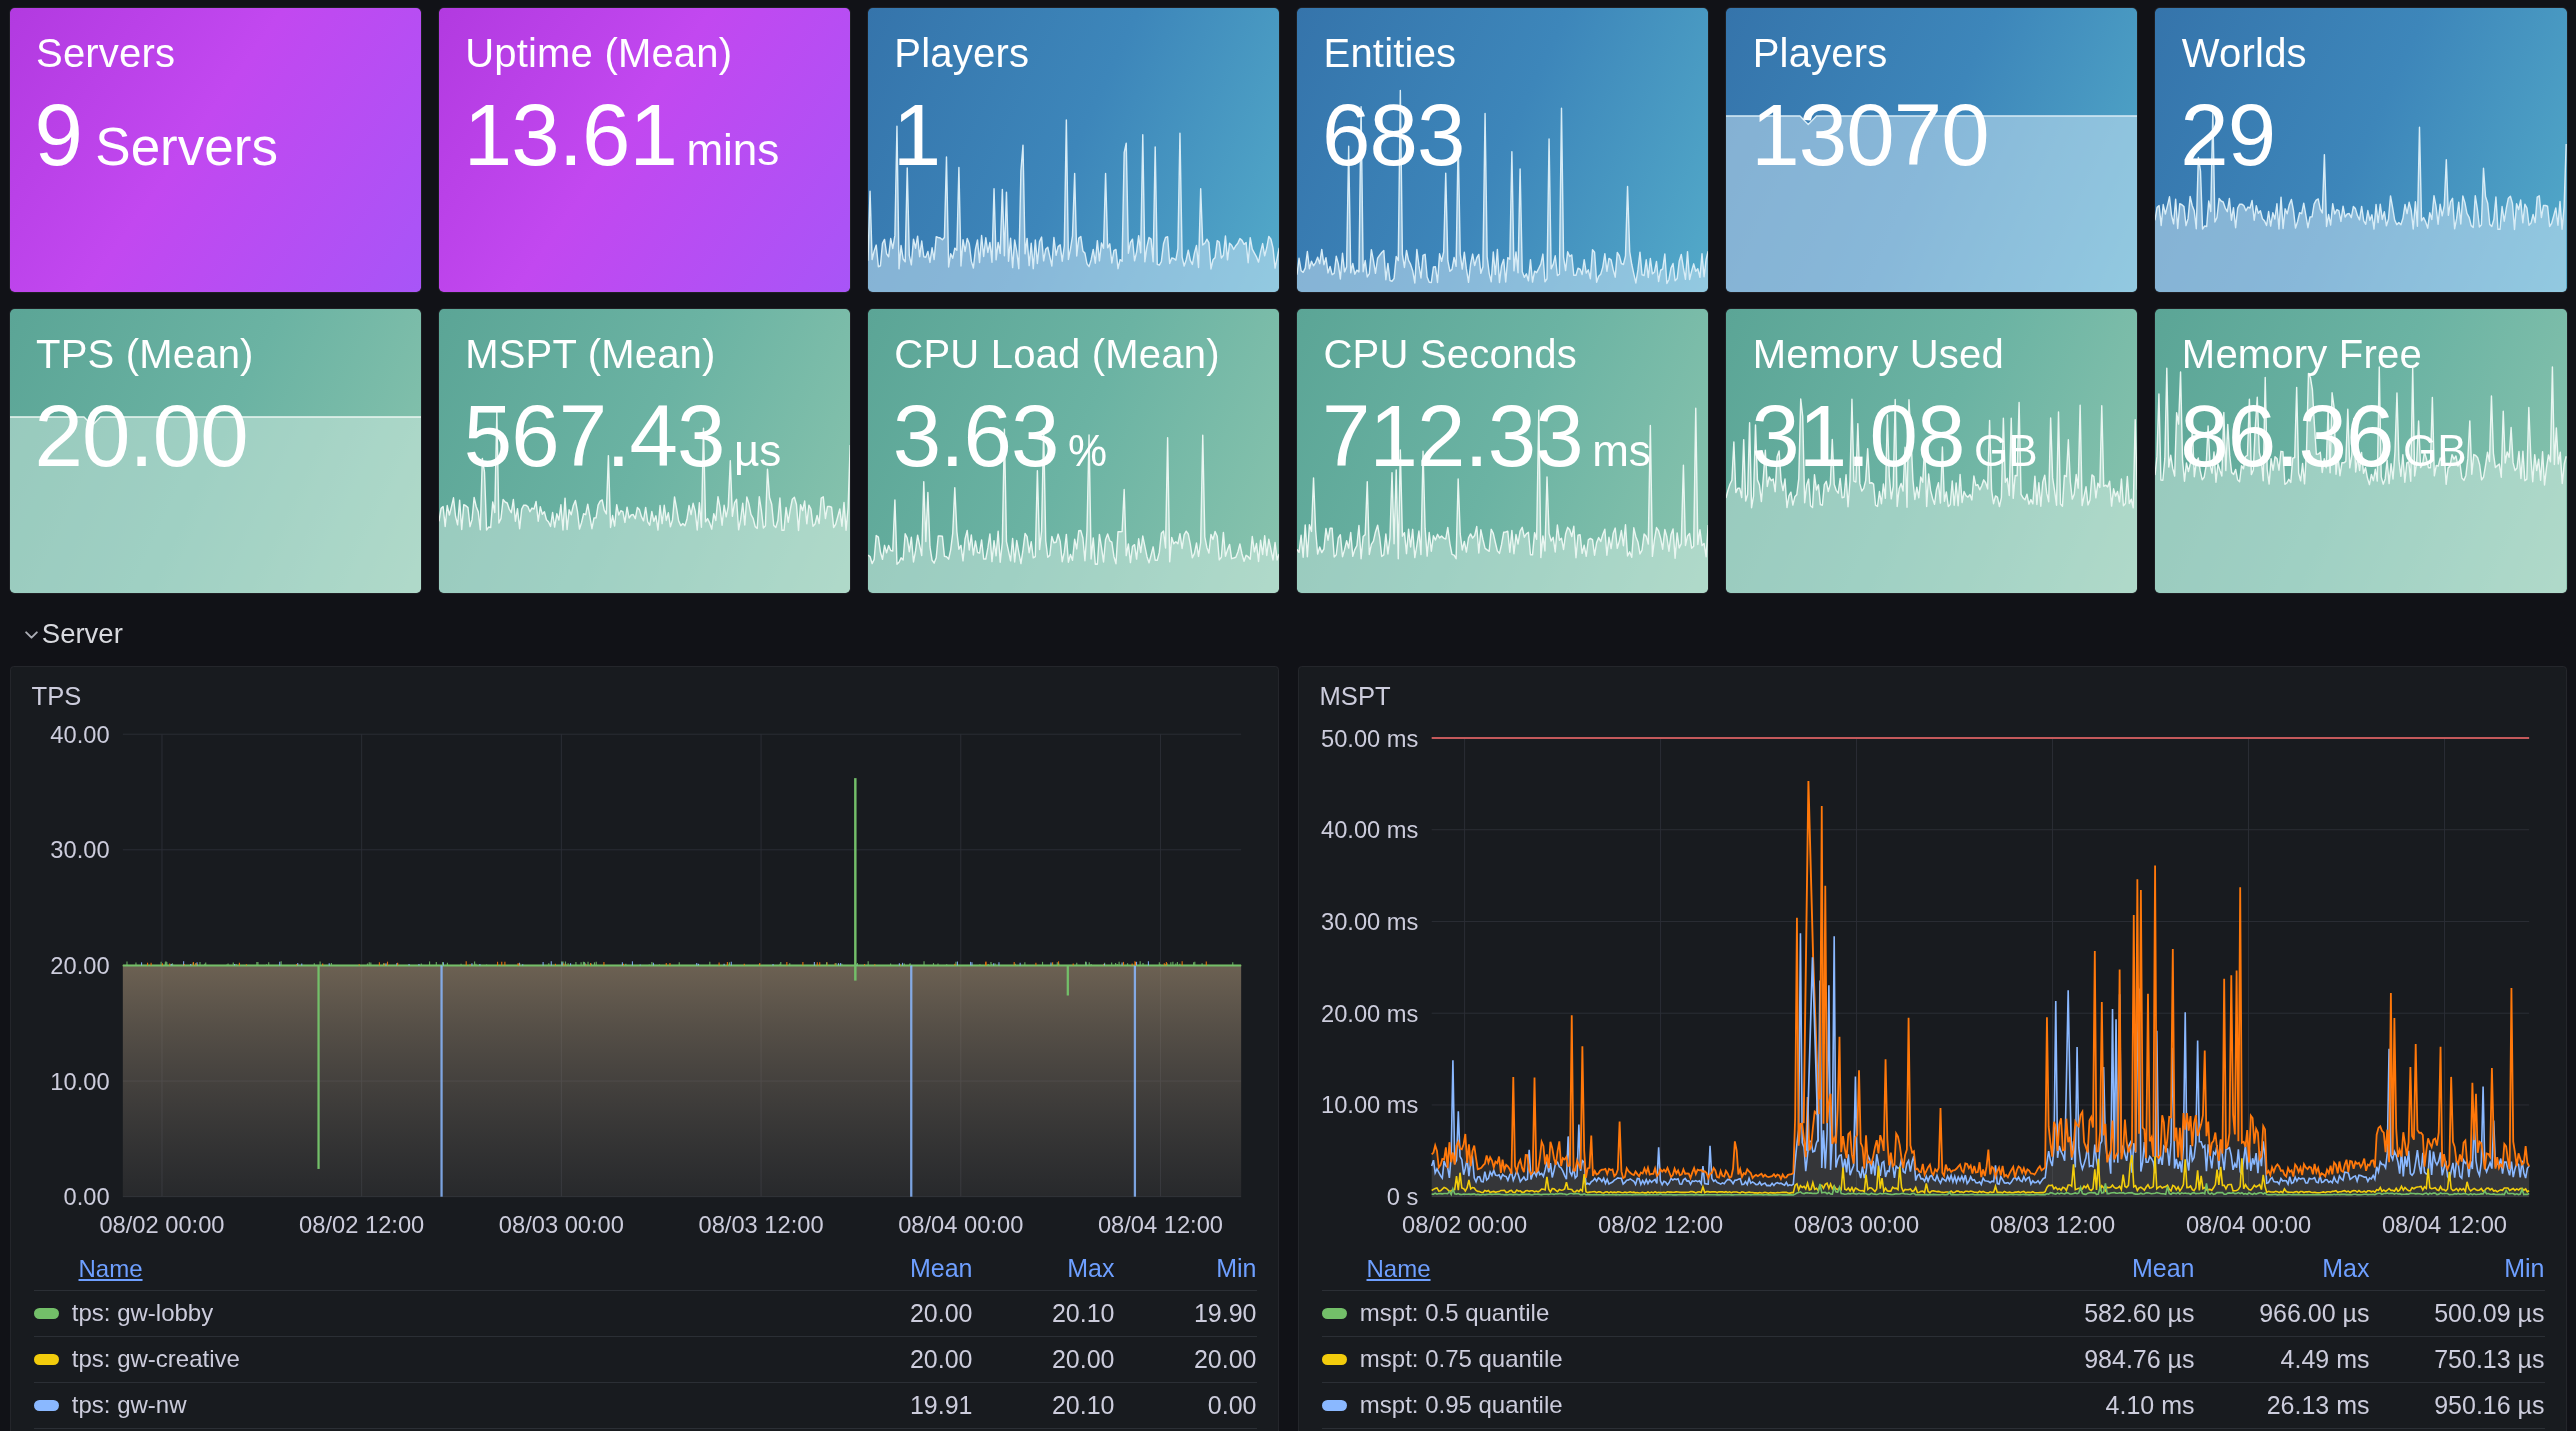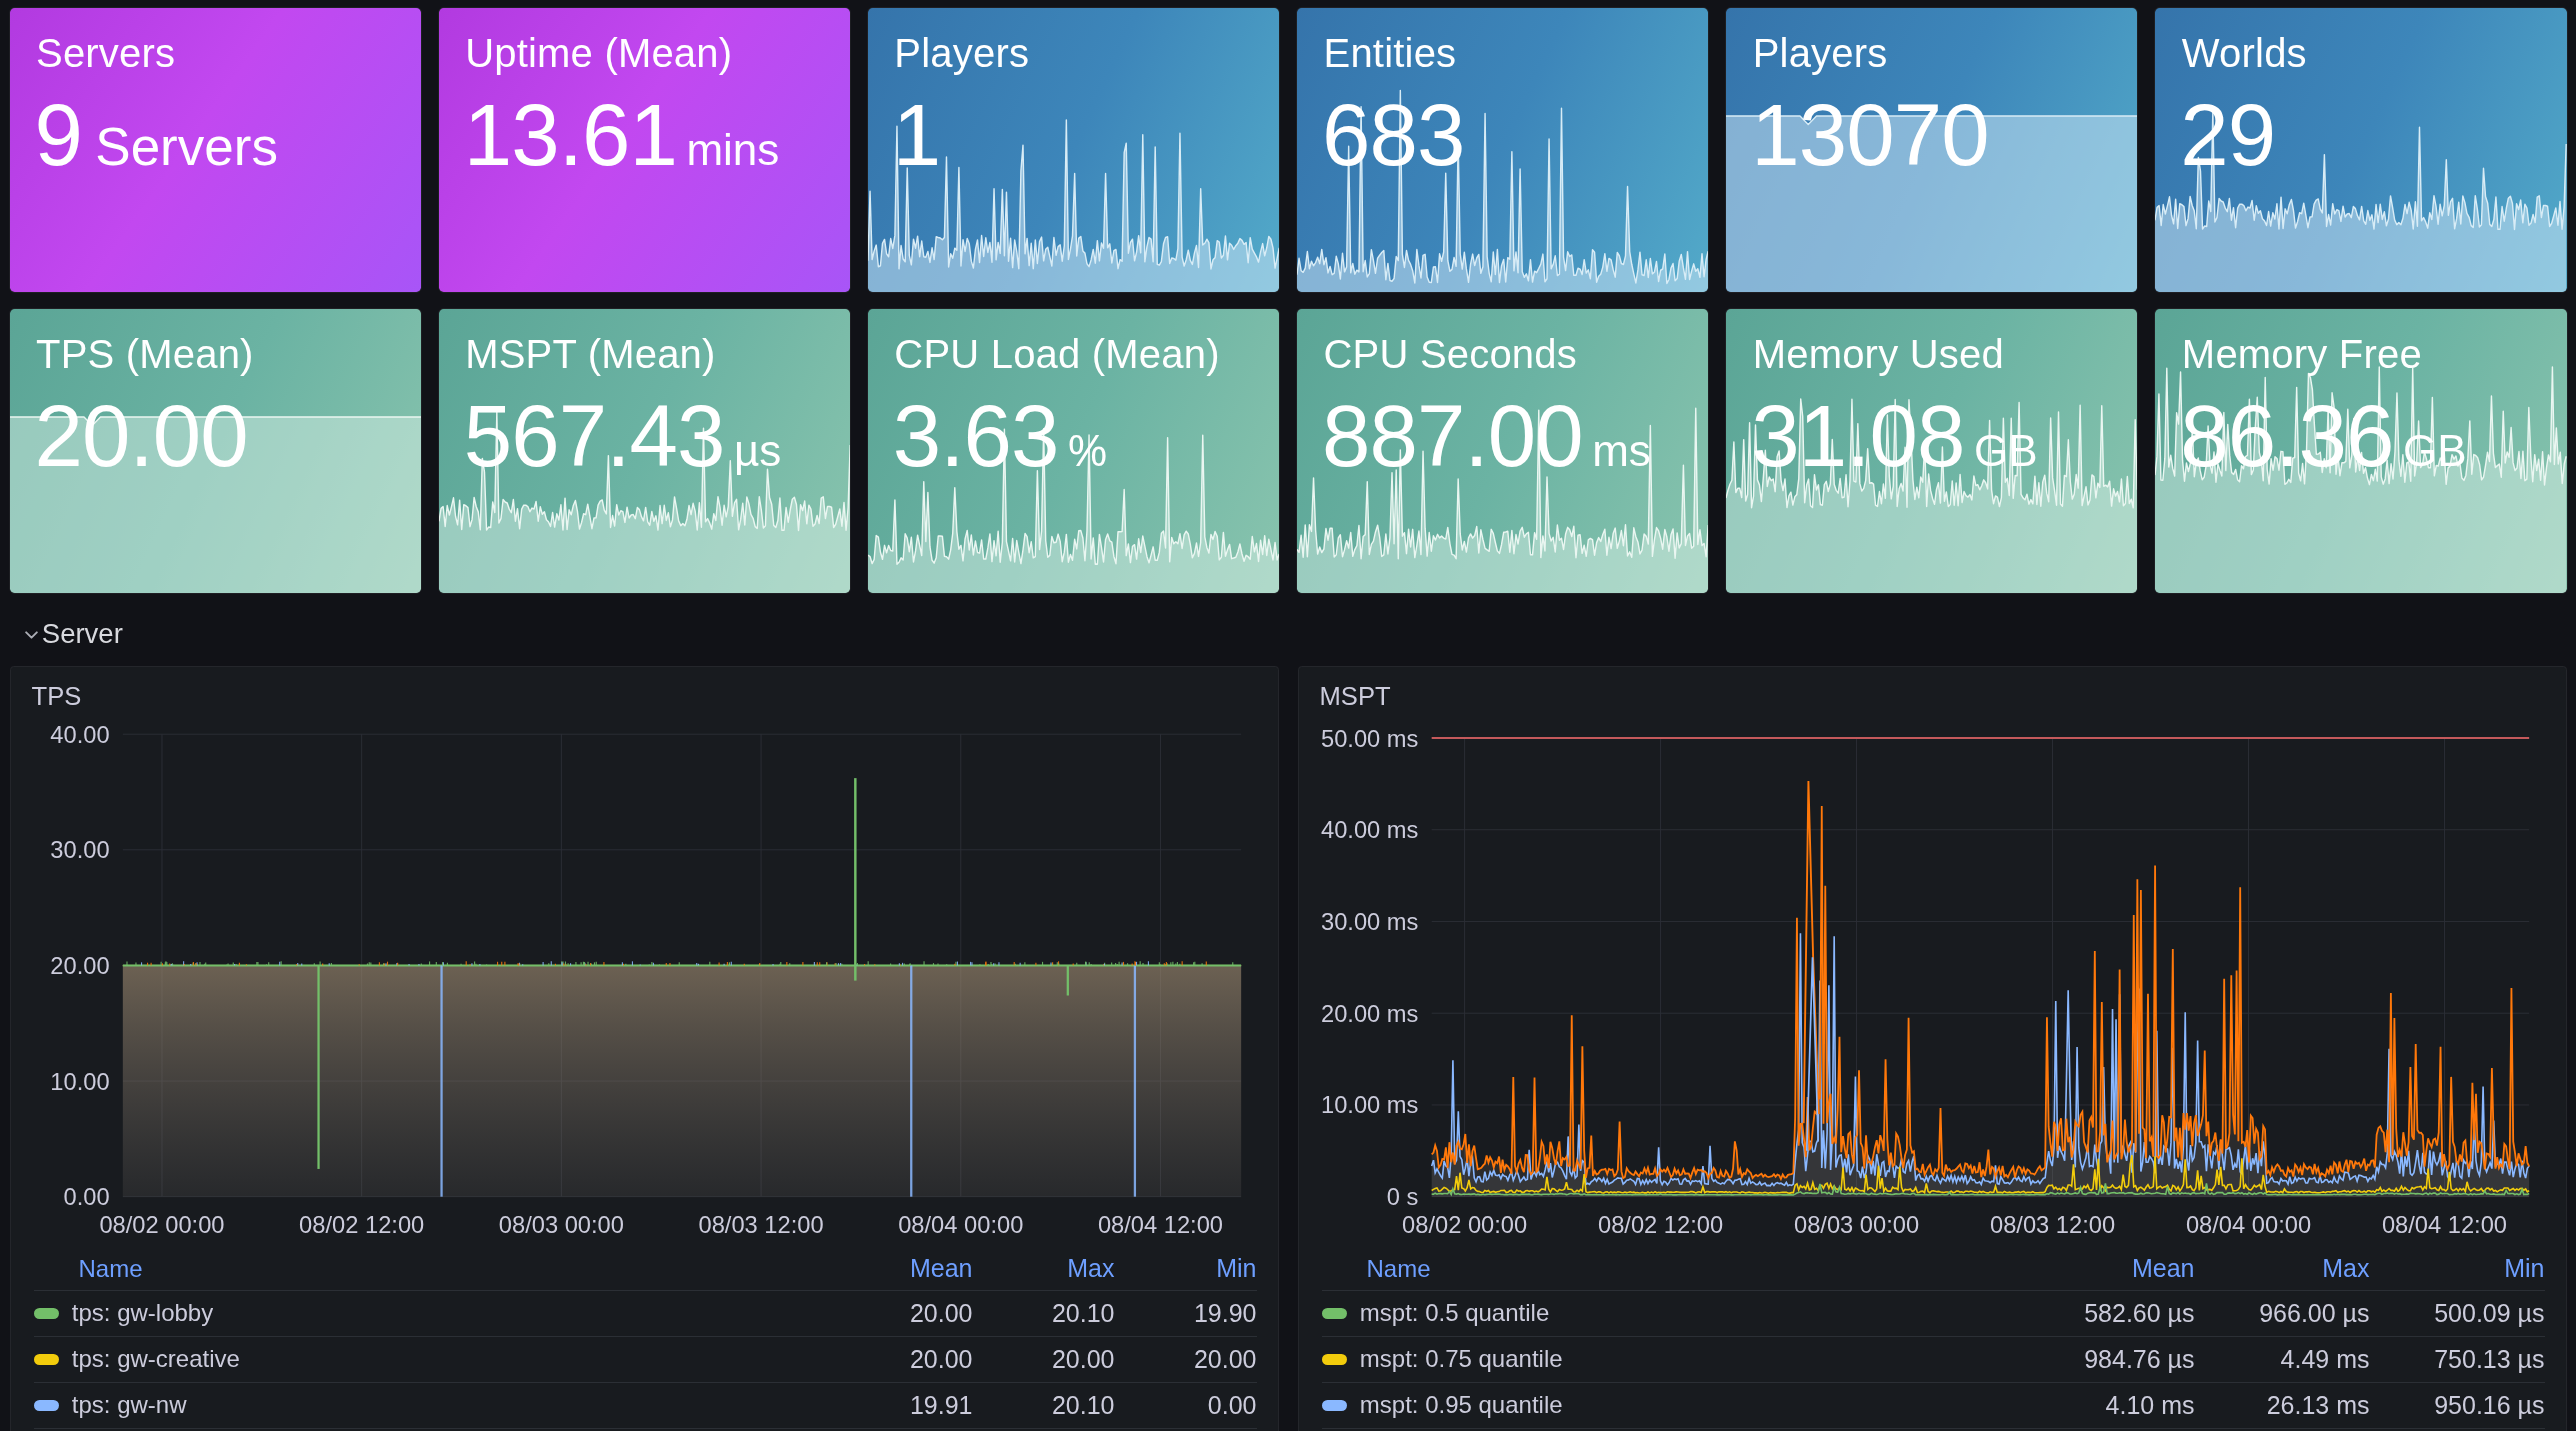--- a/index.html
+++ b/index.html
@@ -65,21 +65,21 @@
 
   
   .legend { padding: 0 21px 0 23px; }
   .legend-head, .legend-row {
     display: flex; align-items: center; height: 46px;
   }
   .legend-row { border-top: 0.9px solid #2b2f35; }
   .legend-head { height: 42px; }
   .lg-name { flex: 1 1 auto; display: flex; align-items: center; gap: 13.3px; min-width: 0; }
   .lg-name-txt { font-size: 24px; color: #ccccdc; white-space: nowrap; overflow: hidden; text-overflow: ellipsis; }
-  .lg-head-name { font-size: 24px; color: #6e9fff; padding-left: 45px; }
+  .lg-head-name { font-size: 24px; color: #6e9fff; padding-left: 45px; text-decoration: underline; }
   .lg-col { width: 142px; text-align: right; font-size: 25px; color: #ccccdc; white-space: nowrap; }
   .lg-col.head { color: #6e9fff; }
   .lg-col.wide { width: 175px; }
   .swatch { width: 25px; height: 10.4px; border-radius: 5.7px; flex: 0 0 auto; }
 </style>
 </head>
 <body>
 
 <div class="dash">
 
@@ -195,21 +195,21 @@
     </div>
       <div class="stat-panel green">
       <div class="spark">
           <svg viewBox="0 0 460 300" preserveAspectRatio="none">
     <path d="M0.0,253.9 L2.3,257.1 L4.6,239.0 L6.9,262.2 L9.2,228.3 L11.6,261.6 L13.9,228.0 L16.2,234.9 L18.5,178.5 L20.8,233.4 L23.1,258.9 L25.4,251.4 L27.7,257.2 L30.1,253.5 L32.4,232.0 L34.7,244.2 L37.0,231.6 L39.3,231.7 L41.6,261.9 L43.9,259.6 L46.2,241.9 L48.5,238.5 L50.9,261.7 L53.2,254.2 L55.5,244.9 L57.8,252.5 L60.1,236.1 L62.4,261.3 L64.7,254.1 L67.0,250.0 L69.3,228.7 L71.7,263.7 L74.0,240.3 L76.3,238.3 L78.6,182.6 L80.9,259.2 L83.2,248.6 L85.5,245.2 L87.8,235.5 L90.2,228.4 L92.5,241.3 L94.8,261.3 L97.1,259.7 L99.4,237.8 L101.7,258.7 L104.0,241.6 L106.3,173.0 L108.6,247.9 L111.0,170.2 L113.3,263.9 L115.6,148.9 L117.9,240.0 L120.2,236.3 L122.5,258.4 L124.8,232.6 L127.1,251.4 L129.4,232.8 L131.8,262.6 L134.1,249.6 L136.4,234.5 L138.7,259.4 L141.0,150.2 L143.3,231.5 L145.6,261.0 L147.9,236.1 L150.3,255.9 L152.6,239.6 L154.9,244.0 L157.2,238.1 L159.5,241.8 L161.8,239.9 L164.1,242.0 L166.4,243.0 L168.7,230.8 L171.1,248.1 L173.4,259.2 L175.7,260.0 L178.0,263.8 L180.3,179.7 L182.6,237.6 L184.9,254.5 L187.2,245.5 L189.5,256.7 L191.9,241.8 L194.2,237.6 L196.5,242.0 L198.8,239.3 L201.1,229.7 L203.4,257.7 L205.7,233.3 L208.0,243.5 L210.4,252.9 L212.7,254.5 L215.0,255.9 L217.3,232.8 L219.6,237.0 L221.9,246.7 L224.2,255.7 L226.5,258.1 L228.8,249.0 L231.2,235.9 L233.5,235.6 L235.8,234.8 L238.1,256.9 L240.4,234.0 L242.7,258.5 L245.0,238.3 L247.3,248.2 L249.6,234.7 L252.0,230.6 L254.3,241.0 L256.6,237.5 L258.9,235.9 L261.2,259.5 L263.5,259.7 L265.8,236.4 L268.1,243.2 L270.5,107.0 L272.8,262.6 L275.1,239.7 L277.4,255.5 L279.7,177.6 L282.0,237.2 L284.3,245.0 L286.6,241.2 L288.9,256.7 L291.3,228.2 L293.6,244.2 L295.9,242.2 L298.2,254.0 L300.5,237.7 L302.8,230.7 L305.1,233.3 L307.4,240.3 L309.7,229.6 L312.1,262.8 L314.4,238.9 L316.7,238.5 L319.0,258.1 L321.3,249.6 L323.6,261.2 L325.9,244.0 L328.2,242.4 L330.6,243.6 L332.9,260.0 L335.2,246.8 L337.5,241.5 L339.8,245.6 L342.1,238.2 L344.4,232.7 L346.7,260.1 L349.0,241.2 L351.4,253.1 L353.7,237.2 L356.0,231.5 L358.3,252.8 L360.6,245.2 L362.9,234.1 L365.2,250.1 L367.5,228.0 L369.8,260.8 L372.2,256.6 L374.5,262.3 L376.8,231.2 L379.1,240.6 L381.4,246.1 L383.7,258.7 L386.0,254.7 L388.3,237.7 L390.7,240.2 L393.0,248.2 L395.3,123.2 L397.6,261.3 L399.9,243.5 L402.2,230.9 L404.5,234.2 L406.8,242.1 L409.1,253.7 L411.5,233.0 L413.8,240.9 L416.1,255.8 L418.4,238.5 L420.7,232.3 L423.0,263.2 L425.3,236.5 L427.6,252.4 L429.9,247.8 L432.3,165.1 L434.6,249.7 L436.9,239.8 L439.2,237.2 L441.5,252.6 L443.8,250.6 L446.1,104.8 L448.4,248.7 L450.8,233.3 L453.1,249.9 L455.4,247.7 L457.7,261.6 L460.0,228.3 L460,300 L0,300 Z" fill="rgba(225,243,236,0.45)"></path>
     <path d="M0.0,253.9 L2.3,257.1 L4.6,239.0 L6.9,262.2 L9.2,228.3 L11.6,261.6 L13.9,228.0 L16.2,234.9 L18.5,178.5 L20.8,233.4 L23.1,258.9 L25.4,251.4 L27.7,257.2 L30.1,253.5 L32.4,232.0 L34.7,244.2 L37.0,231.6 L39.3,231.7 L41.6,261.9 L43.9,259.6 L46.2,241.9 L48.5,238.5 L50.9,261.7 L53.2,254.2 L55.5,244.9 L57.8,252.5 L60.1,236.1 L62.4,261.3 L64.7,254.1 L67.0,250.0 L69.3,228.7 L71.7,263.7 L74.0,240.3 L76.3,238.3 L78.6,182.6 L80.9,259.2 L83.2,248.6 L85.5,245.2 L87.8,235.5 L90.2,228.4 L92.5,241.3 L94.8,261.3 L97.1,259.7 L99.4,237.8 L101.7,258.7 L104.0,241.6 L106.3,173.0 L108.6,247.9 L111.0,170.2 L113.3,263.9 L115.6,148.9 L117.9,240.0 L120.2,236.3 L122.5,258.4 L124.8,232.6 L127.1,251.4 L129.4,232.8 L131.8,262.6 L134.1,249.6 L136.4,234.5 L138.7,259.4 L141.0,150.2 L143.3,231.5 L145.6,261.0 L147.9,236.1 L150.3,255.9 L152.6,239.6 L154.9,244.0 L157.2,238.1 L159.5,241.8 L161.8,239.9 L164.1,242.0 L166.4,243.0 L168.7,230.8 L171.1,248.1 L173.4,259.2 L175.7,260.0 L178.0,263.8 L180.3,179.7 L182.6,237.6 L184.9,254.5 L187.2,245.5 L189.5,256.7 L191.9,241.8 L194.2,237.6 L196.5,242.0 L198.8,239.3 L201.1,229.7 L203.4,257.7 L205.7,233.3 L208.0,243.5 L210.4,252.9 L212.7,254.5 L215.0,255.9 L217.3,232.8 L219.6,237.0 L221.9,246.7 L224.2,255.7 L226.5,258.1 L228.8,249.0 L231.2,235.9 L233.5,235.6 L235.8,234.8 L238.1,256.9 L240.4,234.0 L242.7,258.5 L245.0,238.3 L247.3,248.2 L249.6,234.7 L252.0,230.6 L254.3,241.0 L256.6,237.5 L258.9,235.9 L261.2,259.5 L263.5,259.7 L265.8,236.4 L268.1,243.2 L270.5,107.0 L272.8,262.6 L275.1,239.7 L277.4,255.5 L279.7,177.6 L282.0,237.2 L284.3,245.0 L286.6,241.2 L288.9,256.7 L291.3,228.2 L293.6,244.2 L295.9,242.2 L298.2,254.0 L300.5,237.7 L302.8,230.7 L305.1,233.3 L307.4,240.3 L309.7,229.6 L312.1,262.8 L314.4,238.9 L316.7,238.5 L319.0,258.1 L321.3,249.6 L323.6,261.2 L325.9,244.0 L328.2,242.4 L330.6,243.6 L332.9,260.0 L335.2,246.8 L337.5,241.5 L339.8,245.6 L342.1,238.2 L344.4,232.7 L346.7,260.1 L349.0,241.2 L351.4,253.1 L353.7,237.2 L356.0,231.5 L358.3,252.8 L360.6,245.2 L362.9,234.1 L365.2,250.1 L367.5,228.0 L369.8,260.8 L372.2,256.6 L374.5,262.3 L376.8,231.2 L379.1,240.6 L381.4,246.1 L383.7,258.7 L386.0,254.7 L388.3,237.7 L390.7,240.2 L393.0,248.2 L395.3,123.2 L397.6,261.3 L399.9,243.5 L402.2,230.9 L404.5,234.2 L406.8,242.1 L409.1,253.7 L411.5,233.0 L413.8,240.9 L416.1,255.8 L418.4,238.5 L420.7,232.3 L423.0,263.2 L425.3,236.5 L427.6,252.4 L429.9,247.8 L432.3,165.1 L434.6,249.7 L436.9,239.8 L439.2,237.2 L441.5,252.6 L443.8,250.6 L446.1,104.8 L448.4,248.7 L450.8,233.3 L453.1,249.9 L455.4,247.7 L457.7,261.6 L460.0,228.3" fill="none" stroke="#eaf6f1" stroke-width="1.6" stroke-linejoin="round"></path>
   </svg>
         </div>
       <div class="stat-title">CPU Seconds</div>
       <div class="stat-value-wrap">
-        <span class="stat-value">887.00</span>
+        <span class="stat-value">712.33</span>
         <span class="stat-unit">ms</span>
       </div>
     </div>
       <div class="stat-panel green">
       <div class="spark">
           <svg viewBox="0 0 460 300" preserveAspectRatio="none">
     <path d="M0.0,199.7 L2.2,191.4 L4.4,185.1 L6.6,180.9 L8.8,140.5 L11.0,193.9 L13.2,189.4 L15.4,189.4 L17.6,199.1 L19.8,138.0 L22.0,202.8 L24.2,195.9 L26.4,120.1 L28.6,209.9 L30.8,197.6 L33.0,122.6 L35.2,180.5 L37.4,185.8 L39.6,203.4 L41.8,177.6 L44.0,149.3 L46.2,187.4 L48.4,177.5 L50.6,181.3 L52.8,179.6 L55.0,192.9 L57.2,156.0 L59.4,150.0 L61.6,181.0 L63.8,191.8 L66.0,179.7 L68.2,209.7 L70.4,197.4 L72.6,193.5 L74.8,207.1 L77.0,198.4 L79.2,196.1 L81.4,179.5 L83.6,95.2 L85.8,113.3 L88.0,204.7 L90.2,186.0 L92.4,179.7 L94.6,207.8 L96.8,209.7 L99.0,175.1 L101.2,191.1 L103.4,185.8 L105.6,206.6 L107.8,207.2 L110.0,185.6 L112.2,182.0 L114.4,192.8 L116.7,184.9 L118.9,137.9 L121.1,185.5 L123.3,191.6 L125.5,194.5 L127.7,179.1 L129.9,199.3 L132.1,198.7 L134.3,175.2 L136.5,208.9 L138.7,181.7 L140.9,95.3 L143.1,181.8 L145.3,182.8 L147.5,121.1 L149.7,184.2 L151.9,192.3 L154.1,189.5 L156.3,181.0 L158.5,147.7 L160.7,184.0 L162.9,183.5 L165.1,185.1 L167.3,207.1 L169.5,208.5 L171.7,192.9 L173.9,205.6 L176.1,184.9 L178.3,200.0 L180.5,112.0 L182.7,176.6 L184.9,200.5 L187.1,187.1 L189.3,95.6 L191.5,208.5 L193.7,189.9 L195.9,184.4 L198.1,192.2 L200.3,146.1 L202.5,209.3 L204.7,95.8 L206.9,134.5 L209.1,180.4 L211.3,201.1 L213.5,188.2 L215.7,199.4 L217.9,177.5 L220.1,182.9 L222.3,143.5 L224.5,208.7 L226.7,174.3 L228.9,191.6 L231.1,200.1 L233.3,206.2 L235.5,190.6 L237.7,183.6 L239.9,205.0 L242.1,145.9 L244.3,203.1 L246.5,193.2 L248.7,208.6 L250.9,206.5 L253.1,181.7 L255.3,207.3 L257.5,183.9 L259.7,207.8 L261.9,174.9 L264.1,204.4 L266.3,192.8 L268.5,197.1 L270.7,198.7 L272.9,196.1 L275.1,201.6 L277.3,176.4 L279.5,186.4 L281.7,185.6 L283.9,191.0 L286.1,186.7 L288.3,180.5 L290.5,183.6 L292.7,190.0 L294.9,117.7 L297.1,191.0 L299.3,205.6 L301.5,197.5 L303.7,198.7 L305.9,208.7 L308.1,199.2 L310.3,115.5 L312.5,182.9 L314.7,178.9 L316.9,196.9 L319.1,115.3 L321.3,200.0 L323.5,175.9 L325.7,176.1 L327.9,98.9 L330.1,195.9 L332.3,199.5 L334.5,201.5 L336.7,195.7 L338.9,206.1 L341.1,201.4 L343.3,205.8 L345.6,176.6 L347.8,206.4 L350.0,183.5 L352.2,208.4 L354.4,182.6 L356.6,175.7 L358.8,194.5 L361.0,203.5 L363.2,115.2 L365.4,178.4 L367.6,191.9 L369.8,207.3 L372.0,108.9 L374.2,205.9 L376.4,208.4 L378.6,175.8 L380.8,177.1 L383.0,138.2 L385.2,182.7 L387.4,200.8 L389.6,195.6 L391.8,174.9 L394.0,189.2 L396.2,101.7 L398.4,207.6 L400.6,197.8 L402.8,187.8 L405.0,206.9 L407.2,201.8 L409.4,175.3 L411.6,177.0 L413.8,199.5 L416.0,184.0 L418.2,188.4 L420.4,102.1 L422.6,187.3 L424.8,186.1 L427.0,187.9 L429.2,182.0 L431.4,208.2 L433.6,190.0 L435.8,197.6 L438.0,192.8 L440.2,203.7 L442.4,179.7 L444.6,207.9 L446.8,205.5 L449.0,176.9 L451.2,205.4 L453.4,201.0 L455.6,210.0 L457.8,117.0 L460.0,191.0 L460,300 L0,300 Z" fill="rgba(225,243,236,0.45)"></path>
     <path d="M0.0,199.7 L2.2,191.4 L4.4,185.1 L6.6,180.9 L8.8,140.5 L11.0,193.9 L13.2,189.4 L15.4,189.4 L17.6,199.1 L19.8,138.0 L22.0,202.8 L24.2,195.9 L26.4,120.1 L28.6,209.9 L30.8,197.6 L33.0,122.6 L35.2,180.5 L37.4,185.8 L39.6,203.4 L41.8,177.6 L44.0,149.3 L46.2,187.4 L48.4,177.5 L50.6,181.3 L52.8,179.6 L55.0,192.9 L57.2,156.0 L59.4,150.0 L61.6,181.0 L63.8,191.8 L66.0,179.7 L68.2,209.7 L70.4,197.4 L72.6,193.5 L74.8,207.1 L77.0,198.4 L79.2,196.1 L81.4,179.5 L83.6,95.2 L85.8,113.3 L88.0,204.7 L90.2,186.0 L92.4,179.7 L94.6,207.8 L96.8,209.7 L99.0,175.1 L101.2,191.1 L103.4,185.8 L105.6,206.6 L107.8,207.2 L110.0,185.6 L112.2,182.0 L114.4,192.8 L116.7,184.9 L118.9,137.9 L121.1,185.5 L123.3,191.6 L125.5,194.5 L127.7,179.1 L129.9,199.3 L132.1,198.7 L134.3,175.2 L136.5,208.9 L138.7,181.7 L140.9,95.3 L143.1,181.8 L145.3,182.8 L147.5,121.1 L149.7,184.2 L151.9,192.3 L154.1,189.5 L156.3,181.0 L158.5,147.7 L160.7,184.0 L162.9,183.5 L165.1,185.1 L167.3,207.1 L169.5,208.5 L171.7,192.9 L173.9,205.6 L176.1,184.9 L178.3,200.0 L180.5,112.0 L182.7,176.6 L184.9,200.5 L187.1,187.1 L189.3,95.6 L191.5,208.5 L193.7,189.9 L195.9,184.4 L198.1,192.2 L200.3,146.1 L202.5,209.3 L204.7,95.8 L206.9,134.5 L209.1,180.4 L211.3,201.1 L213.5,188.2 L215.7,199.4 L217.9,177.5 L220.1,182.9 L222.3,143.5 L224.5,208.7 L226.7,174.3 L228.9,191.6 L231.1,200.1 L233.3,206.2 L235.5,190.6 L237.7,183.6 L239.9,205.0 L242.1,145.9 L244.3,203.1 L246.5,193.2 L248.7,208.6 L250.9,206.5 L253.1,181.7 L255.3,207.3 L257.5,183.9 L259.7,207.8 L261.9,174.9 L264.1,204.4 L266.3,192.8 L268.5,197.1 L270.7,198.7 L272.9,196.1 L275.1,201.6 L277.3,176.4 L279.5,186.4 L281.7,185.6 L283.9,191.0 L286.1,186.7 L288.3,180.5 L290.5,183.6 L292.7,190.0 L294.9,117.7 L297.1,191.0 L299.3,205.6 L301.5,197.5 L303.7,198.7 L305.9,208.7 L308.1,199.2 L310.3,115.5 L312.5,182.9 L314.7,178.9 L316.9,196.9 L319.1,115.3 L321.3,200.0 L323.5,175.9 L325.7,176.1 L327.9,98.9 L330.1,195.9 L332.3,199.5 L334.5,201.5 L336.7,195.7 L338.9,206.1 L341.1,201.4 L343.3,205.8 L345.6,176.6 L347.8,206.4 L350.0,183.5 L352.2,208.4 L354.4,182.6 L356.6,175.7 L358.8,194.5 L361.0,203.5 L363.2,115.2 L365.4,178.4 L367.6,191.9 L369.8,207.3 L372.0,108.9 L374.2,205.9 L376.4,208.4 L378.6,175.8 L380.8,177.1 L383.0,138.2 L385.2,182.7 L387.4,200.8 L389.6,195.6 L391.8,174.9 L394.0,189.2 L396.2,101.7 L398.4,207.6 L400.6,197.8 L402.8,187.8 L405.0,206.9 L407.2,201.8 L409.4,175.3 L411.6,177.0 L413.8,199.5 L416.0,184.0 L418.2,188.4 L420.4,102.1 L422.6,187.3 L424.8,186.1 L427.0,187.9 L429.2,182.0 L431.4,208.2 L433.6,190.0 L435.8,197.6 L438.0,192.8 L440.2,203.7 L442.4,179.7 L444.6,207.9 L446.8,205.5 L449.0,176.9 L451.2,205.4 L453.4,201.0 L455.6,210.0 L457.8,117.0 L460.0,191.0" fill="none" stroke="#eaf6f1" stroke-width="1.6" stroke-linejoin="round"></path>
   </svg>
         </div>

